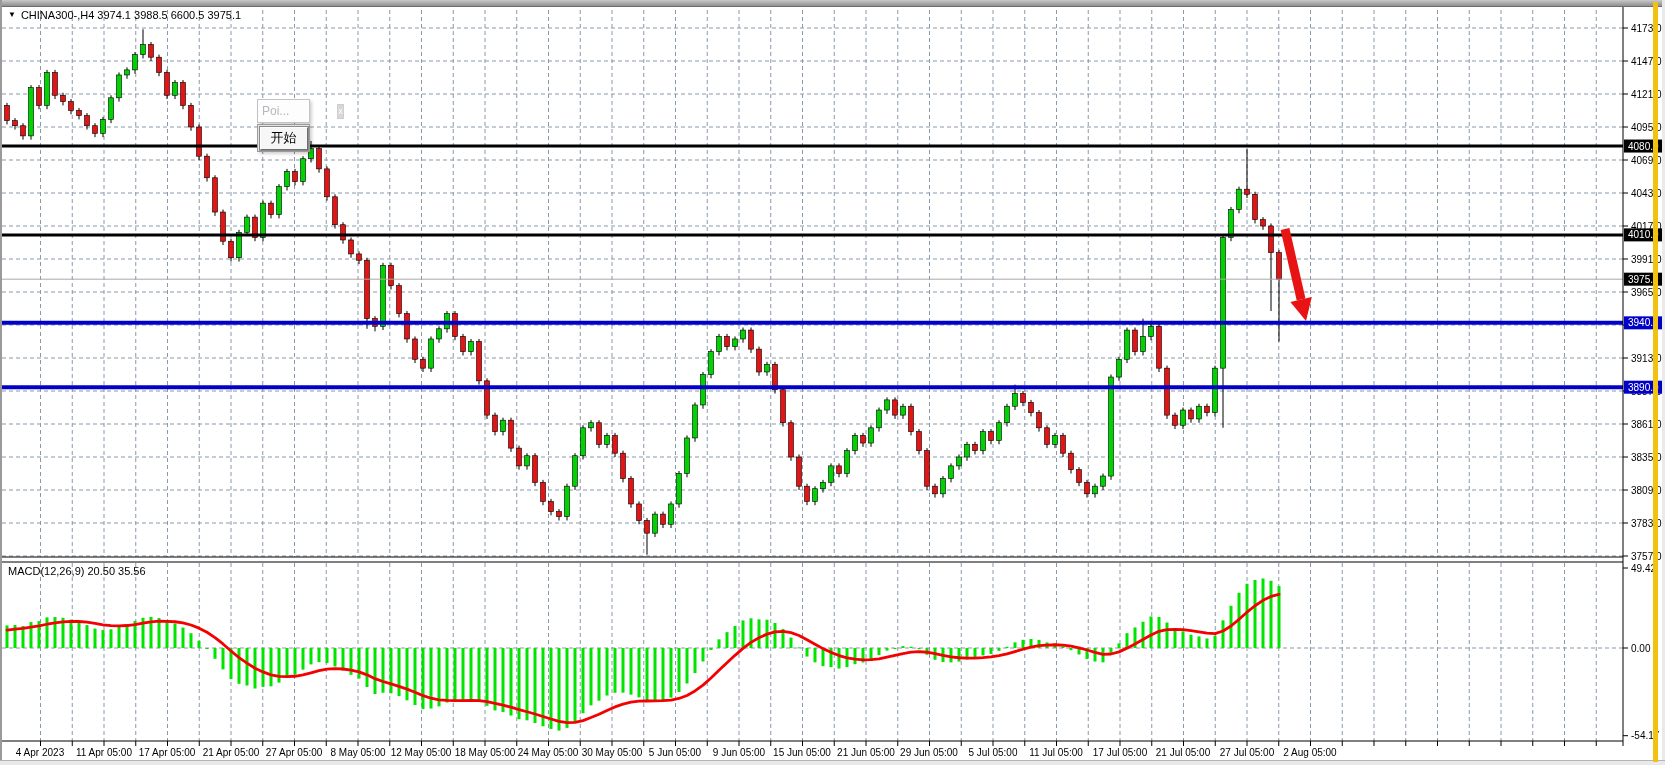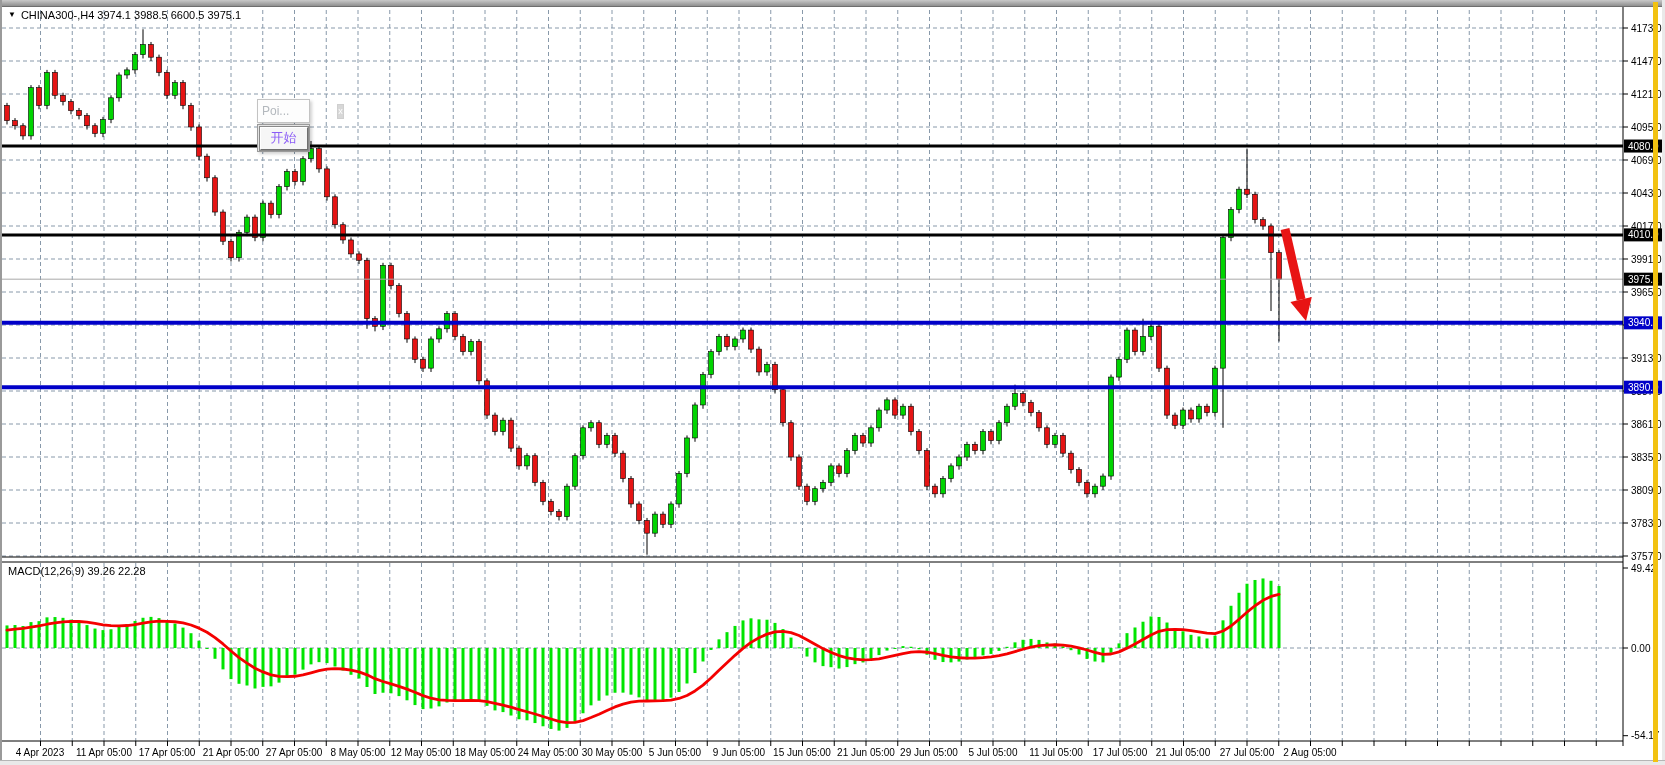--- a/index.html
+++ b/index.html
@@ -22,21 +22,21 @@
   .popup{position:absolute;left:257px;top:99px;width:53px;z-index:5;}
   .popup-titlebar{height:22px;background:#fdfdfd;border:1px solid #c3c3c3;box-shadow:2px 2px 3px rgba(0,0,0,.18);
                   display:flex;align-items:center;justify-content:space-between;padding:0 2px 0 4px;gap:48px;}
   .popup-titlebar .ptext{color:#b3b8bd;font-size:12px;}
   .popup-close{width:13px;height:13px;background:#d7d7d7;color:#ffffff;font-size:9px;line-height:13px;
                text-align:center;border:1px solid #cfcfcf;}
   .popup-btnrow{margin-top:1px;height:26px;background:#e4e4e4;border:1px solid #9a9a9a;
                 box-shadow:2px 2px 3px rgba(0,0,0,.18);display:flex;align-items:center;justify-content:center;}
   .popup-btn{width:46px;height:21px;background:#f6f6f6;border-top:1px solid #ffffff;border-left:1px solid #ffffff;
              border-right:1px solid #6f6f6f;border-bottom:1px solid #6f6f6f;outline:1px solid #8a8a8a;
-             font-size:13px;color:#8b5cf6;display:flex;align-items:center;justify-content:center;}
+             font-size:13px;color:#000000;display:flex;align-items:center;justify-content:center;}
 </style>
 </head>
 <body>
 
 <div id="screen">
   <svg id="chart-svg" width="1665" height="765">
       <rect x="2" y="7" width="1660" height="753" fill="#ffffff"></rect>
       <g>
         <line x1="40.5" y1="3" x2="40.5" y2="557" stroke="#8899aa" stroke-dasharray="4 3" stroke-width="1"></line>
         <line x1="40.5" y1="563" x2="40.5" y2="741" stroke="#8899aa" stroke-dasharray="4 3" stroke-width="1"></line>
@@ -792,21 +792,21 @@
   <div class="frame-left"></div>
   <div class="frame-right"></div>
   <div class="frame-bottom"></div>
   <div class="yellow-stripe" style="background: rgb(242, 194, 17);"></div>
 
   <div class="chart-title">
     <span class="tri">▼</span>
     <span>CHINA300-,H4  3974.1 3988.5 6600.5 3975.1</span>
   </div>
 
-  <div class="macd-title">MACD(12,26,9) 39.26 22.28</div>
+  <div class="macd-title">MACD(12,26,9) 20.50 35.56</div>
 
   <div class="popup">
     <div class="popup-titlebar">
       <span class="ptext">Poi...</span>
       <span class="popup-close">x</span>
     </div>
     <div class="popup-btnrow">
       <div class="popup-btn">开始</div>
     </div>
   </div>

